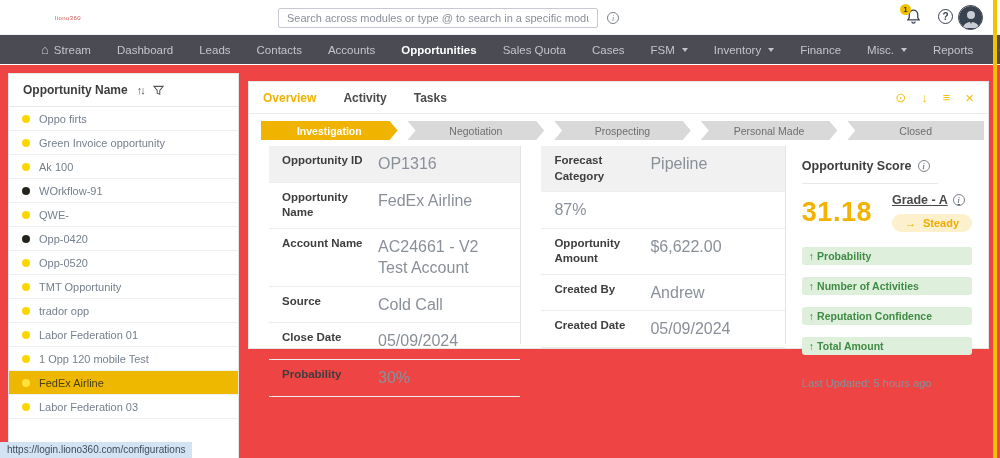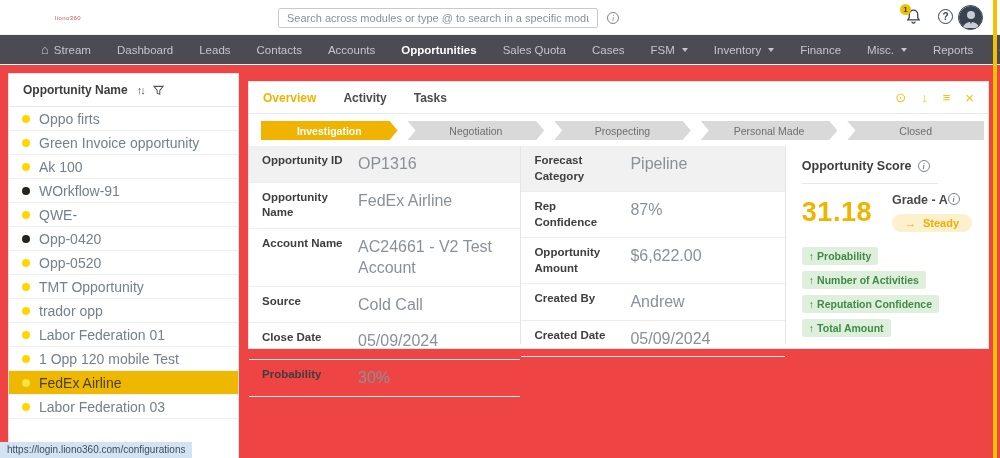--- a/index.html
+++ b/index.html
@@ -25,21 +25,21 @@
   .home-glyph { font-size:13px; line-height:1; }
   .caret { width:0; height:0; border-left:3.5px solid transparent; border-right:3.5px solid transparent; border-top:4px solid #c3c5cc; margin-left:2px; }
 
   
   .content { position:absolute; top:65px; left:0; right:0; bottom:0; background:#ef4444; }
 
   .left-card { position:absolute; left:8px; top:8px; width:231px; height:430px; background:#fff; border:1px solid #e2e4e8; }
   .list-header { display:flex; align-items:center; gap:9px; height:33px; padding:0 14px; border-bottom:1px solid #e6e8eb; font-size:12px; font-weight:bold; color:#3d3d3d; }
   .sort-glyph { color:#555; font-size:11px; letter-spacing:-2px; cursor:pointer; }
   .funnel { cursor:pointer; display:flex; }
-  .opp-item { display:flex; align-items:center; gap:9px; padding:0 13px; height:24px; border-bottom:1px solid #eef0f2; font-size:14px; color:#75808d; cursor:pointer; }
+  .opp-item { display:flex; align-items:center; gap:9px; padding:0 13px; height:24px; border-bottom:1px solid #eef0f2; font-size:11px; color:#75808d; cursor:pointer; }
   .dot { width:8px; height:8px; border-radius:50%; background:#ffd600; flex:none; }
   .dot.black { background:#23251c; }
   .opp-item.selected { background:#eeb800; color:#4a3f10; }
   .opp-item.selected .dot { background:#ffe23c; }
 
   .main-card { position:absolute; left:248px; top:16px; width:741px; height:268px; background:#fff; border:1px solid #e2e4e8; }
   .tabs-row { display:flex; align-items:center; height:32px; border-bottom:1px solid #e8eaed; padding:0 14px; }
   .tab { font-size:12px; font-weight:bold; color:#4b4b4b; margin-right:27px; cursor:pointer; }
   .tab.active { color:#f2b300; }
   .panel-actions { margin-left:auto; display:flex; gap:15px; align-items:center; }
@@ -47,35 +47,35 @@
   .pa-icon.big { font-size:15px; }
 
   .stage-bar { display:flex; gap:2px; margin:7px 4px 6px; height:19px; }
   .stage { flex:1; background:#d9d9d9; color:#6e6e6e; font-size:10.5px; display:flex; align-items:center; justify-content:center;
            clip-path:polygon(0 0, calc(100% - 8px) 0, 100% 50%, calc(100% - 8px) 100%, 0 100%, 8px 50%);margin-left:8px; }
   .stage:first-child { clip-path:polygon(0 0, calc(100% - 8px) 0, 100% 50%, calc(100% - 8px) 100%, 0 100%); }
   .stage:last-child  { clip-path:polygon(0 0, 100% 0, 100% 100%, 0 100%, 8px 50%); }
   .stage.active { background:#f0b400; color:#fff; font-weight:bold; }
 
   .detail-body { display:flex; align-items:stretch; height:198px; }
-  .fields-col { width:272px; }
+  .fields-col { width:272px;padding-left:20px; }
   .fields-col.second { width:265px; border-left:1px solid #e4e4e4; }
   .field-row { display:flex; gap:10px; padding:7px 10px 7px 13px; border-bottom:1px solid #ededed; }
   .field-row.hl { background:#f1f1f1; }
   .field-label { width:86px; flex:none; font-size:11.5px; font-weight:bold; color:#3e3e3e; line-height:1.35; }
   .field-value { font-size:16px; color:#8a9099; line-height:1.35; }
 
   .score-col { flex:1; border-left:1px solid #e4e4e4; padding:13px 16px 10px; }
   .score-title { font-size:12.5px; font-weight:bold; color:#3e3e3e; display:flex; align-items:center; gap:6px; }
   .score-divider { height:1px; background:#e8e8e8; margin:10px 0 9px; width:80%; }
   .score-main { display:flex; align-items:center; gap:20px; }
   .score-value { font-size:27px; font-weight:bold; color:#f2b300; letter-spacing:.5px; }
-  .grade-line { font-size:12.5px; font-weight:bold; color:#4a4a4a; display:flex; align-items:flex-start; }
+  .grade-line { font-size:12.5px; font-weight:bold; color:#4a4a4a; display:flex; gap:5px; align-items:center;text-decoration:underline; }
   .trend-badge { margin-top:7px; background:#fcf0cd; color:#f0ad00; font-size:11px; font-weight:bold; padding:3px 13px; border-radius:11px; display:inline-flex; gap:7px; align-items:center; }
-  .factors { display:flex; flex-wrap:wrap; gap:6px; margin-top:15px; max-width:185px; }
+  .factors { display:flex; flex-wrap:wrap; gap:12px; margin-top:15px; max-width:185px;flex-direction:column; }
   .factor { background:#def0dc; color:#418a46; font-size:10.5px; font-weight:bold; padding:3px 7px; border-radius:3px; white-space:nowrap; }
   .factor .up { margin-right:3px; }
   .last-updated { margin-top:22px; font-size:11px; color:#8a9099; }
 
   .status-tooltip { position:absolute; left:0; bottom:0; background:#d4e3f3; color:#3f4c5c; font-size:10px; padding:2px 7px 3px; z-index:40; }
   .edge-stripe { position:absolute; top:0; bottom:0; right:3px; width:4px; background:#f2c200; z-index:60; }
 </style>
 </head>
 <body>
 
@@ -266,21 +266,20 @@
           <span class="field-value">30%</span>
         </div>
       </div>
 
       <div class="fields-col second">
         <div class="field-row hl">
           <span class="field-label">Forecast Category</span>
           <span class="field-value">Pipeline</span>
         </div>
         <div class="field-row">
-          <span class="field-label">Rep Confidence</span>
           <span class="field-value">87%</span>
         </div>
         <div class="field-row">
           <span class="field-label">Opportunity Amount</span>
           <span class="field-value">$6,622.00</span>
         </div>
         <div class="field-row">
           <span class="field-label">Created By</span>
           <span class="field-value">Andrew</span>
         </div>
@@ -308,19 +307,20 @@
               <span>Steady</span>
             </span>
           </span>
         </div>
         <div class="factors">
           <span class="factor"><span class="up">↑</span><span>Probability</span></span>
           <span class="factor"><span class="up">↑</span><span>Number of Activities</span></span>
           <span class="factor"><span class="up">↑</span><span>Reputation Confidence</span></span>
           <span class="factor"><span class="up">↑</span><span>Total Amount</span></span>
         </div>
+        <div class="last-updated">Last Updated: 5 hours ago</div>
       </div>
     </div>
   </div>
 </div>
 
 <div class="status-tooltip">https://login.liono360.com/configurations</div>
 <div class="edge-stripe"></div>
 
 </body></html>

